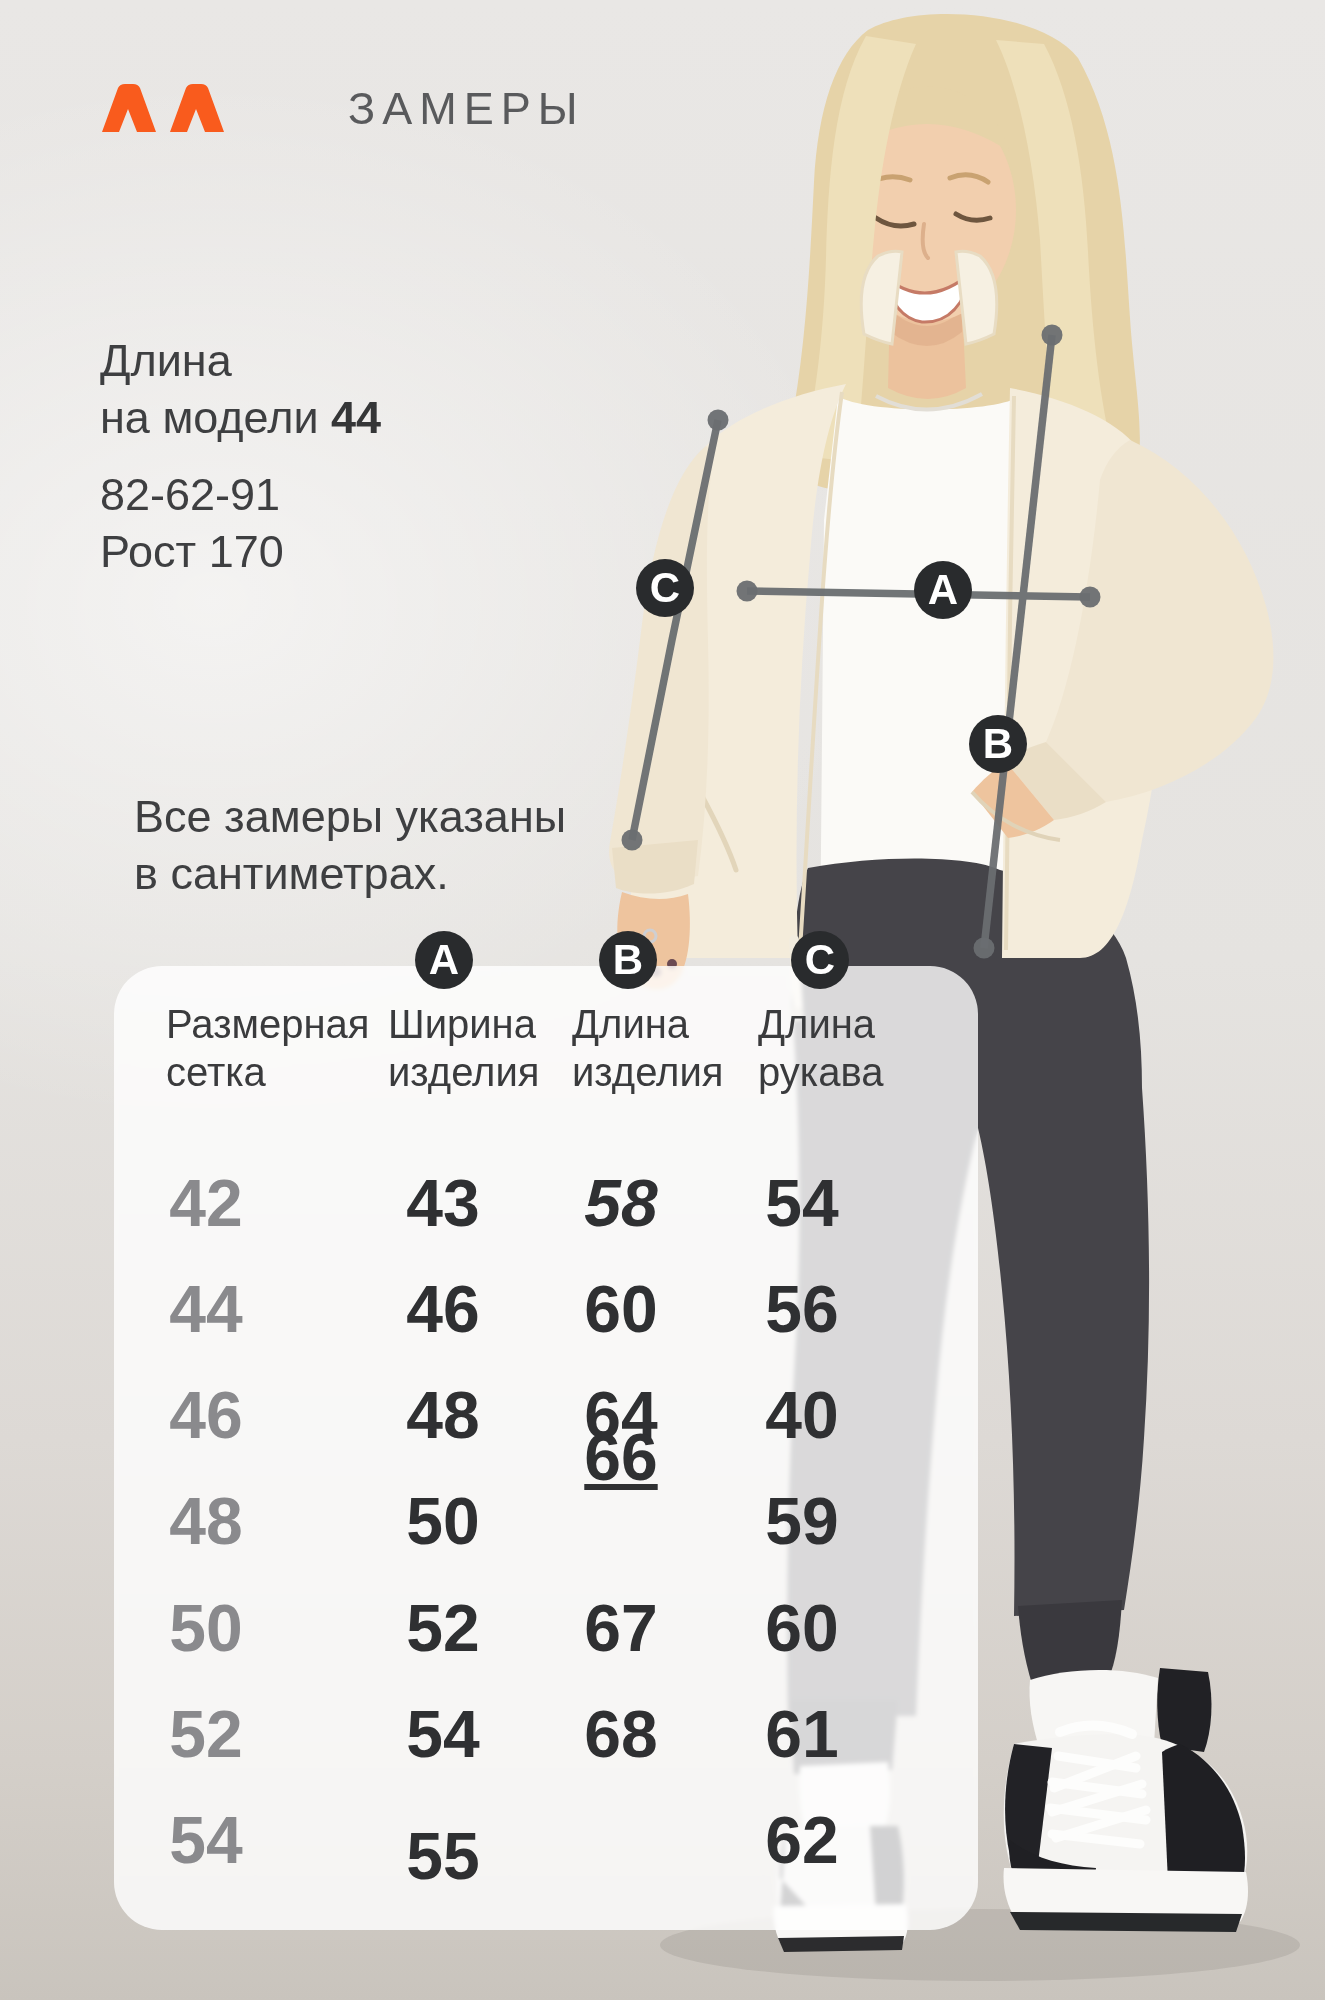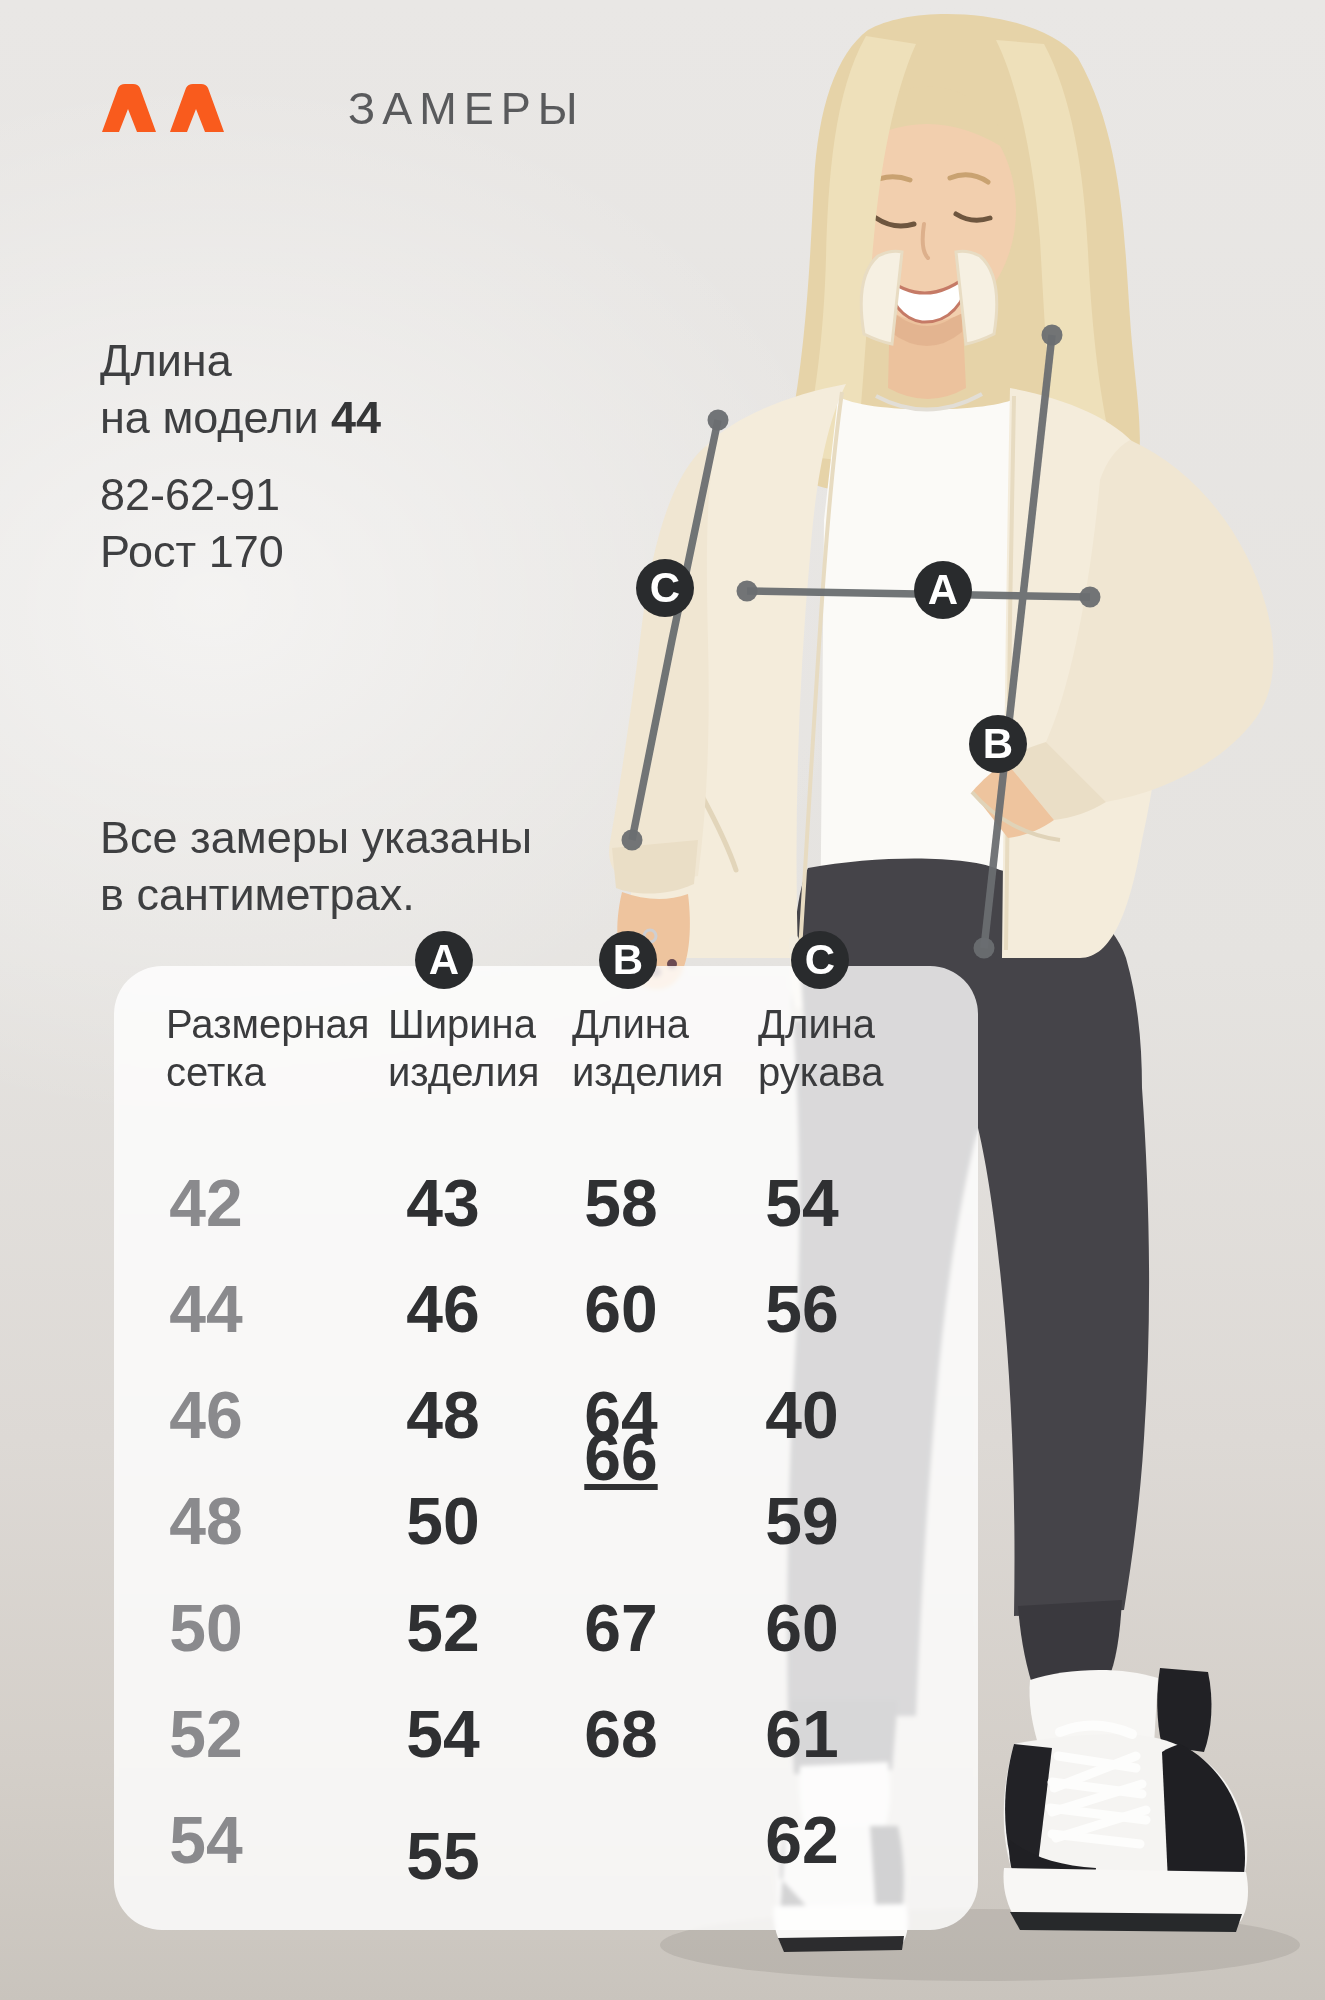--- a/index.html
+++ b/index.html
@@ -149,21 +149,21 @@
 
   <div class="info" style="top:332px;">
     <span>Длина</span><br>
     <span>на модели</span>
     <b>44</b>
   </div>
   <div class="info" style="top:466px;">
     <span>82-62-91</span><br>
     <span>Рост 170</span>
   </div>
-  <div class="info" style="top:809px;">
+  <div class="info" style="top:788px;margin-left:34px;">
     <span>Все замеры указаны</span><br>
     <span>в сантиметрах.</span>
   </div>
 
   <div class="card"></div>
 
   <div class="badge" style="left:415px;top:931px;">A</div>
   <div class="badge" style="left:599px;top:931px;">B</div>
   <div class="badge" style="left:791px;top:931px;">C</div>
 
@@ -175,21 +175,21 @@
   </div>
   <div class="col-head" style="left:572px;">
     <span>Длина</span><br><span>изделия</span>
   </div>
   <div class="col-head" style="left:758px;">
     <span>Длина</span><br><span>рукава</span>
   </div>
 
   <div class="val size-col" style="left:106px;top:1170px;">42</div>
   <div class="val" style="left:343px;top:1170px;">43</div>
-  <div class="val" style="left:521px;top:1170px;">58</div>
+  <div class="val" style="left:521px;top:1170px;font-style:italic;">58</div>
   <div class="val" style="left:702px;top:1170px;">54</div>
 
   <div class="val size-col" style="left:106px;top:1276px;">44</div>
   <div class="val" style="left:343px;top:1276px;">46</div>
   <div class="val" style="left:521px;top:1276px;">60</div>
   <div class="val" style="left:702px;top:1276px;">56</div>
 
   <div class="val size-col" style="left:106px;top:1382px;">46</div>
   <div class="val" style="left:343px;top:1382px;">48</div>
   <div class="val" style="left:521px;top:1382px;">64</div>

